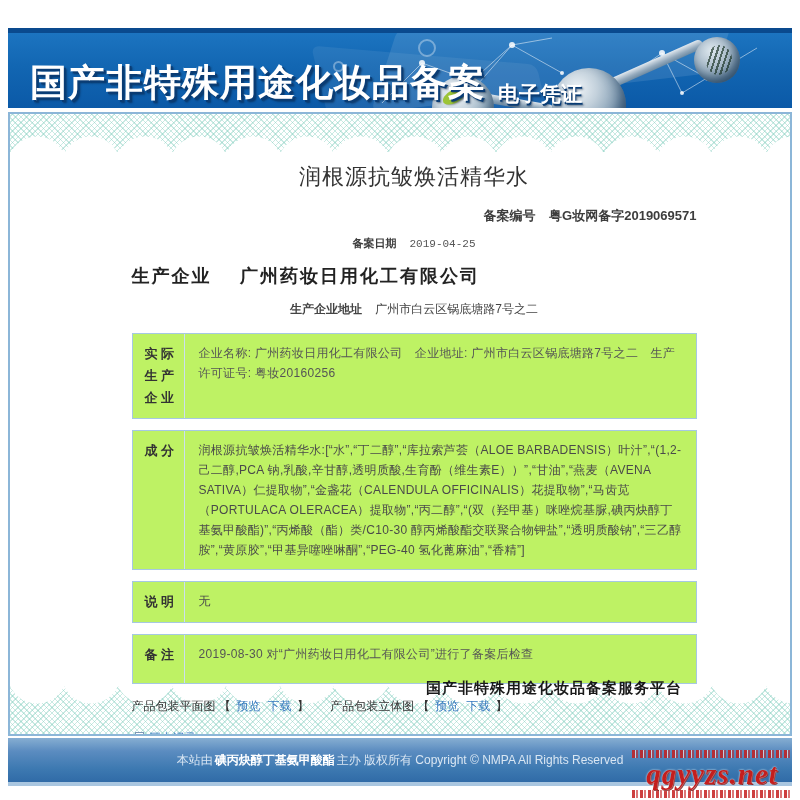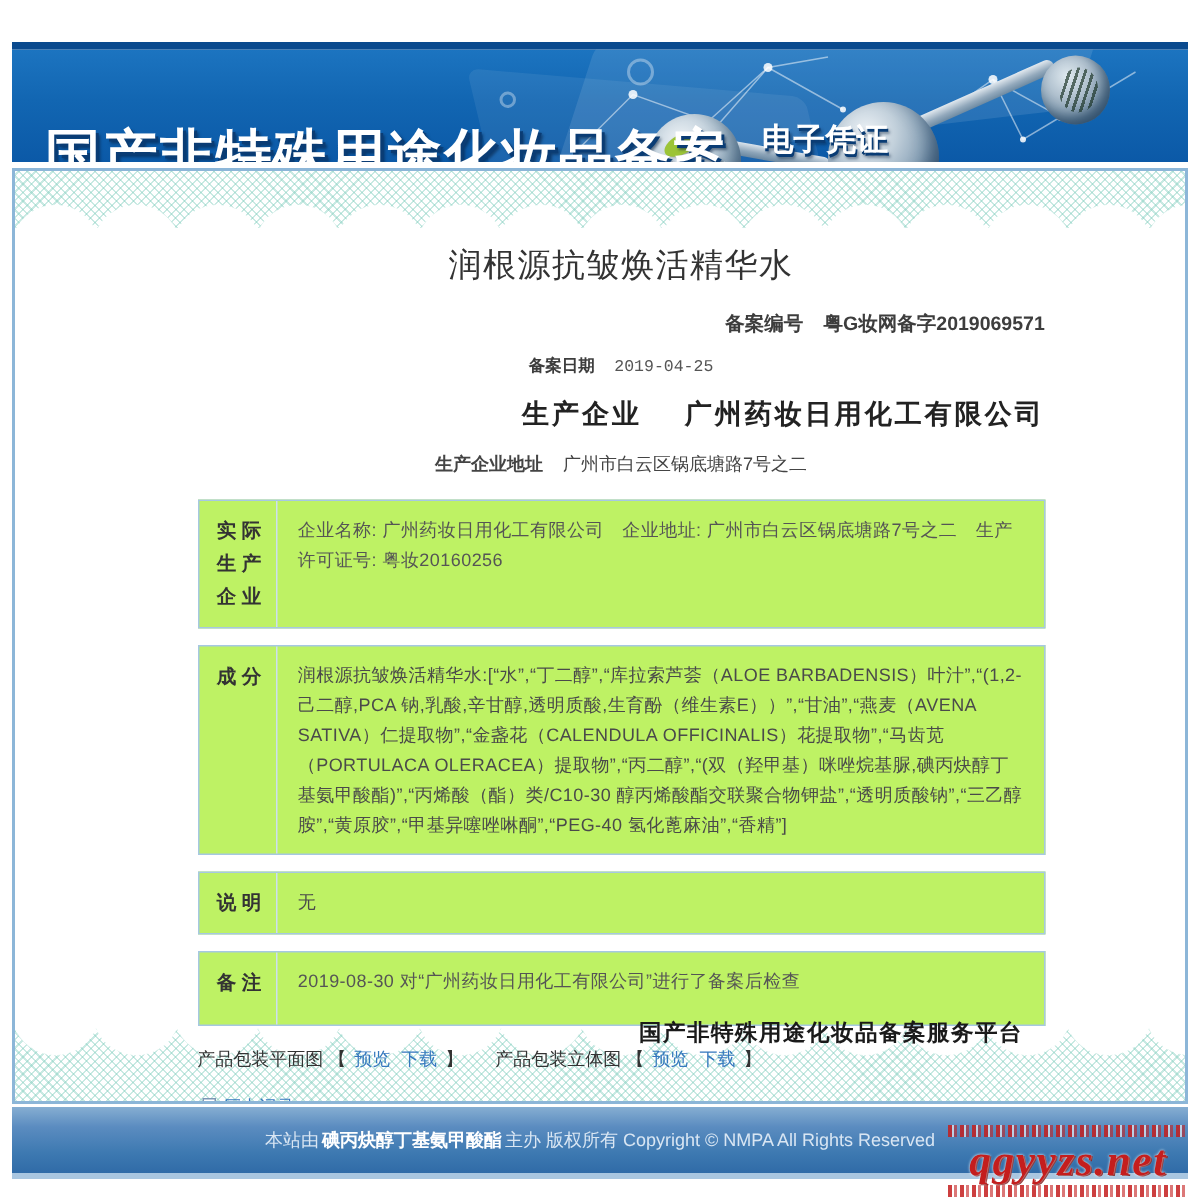--- a/index.html
+++ b/index.html
@@ -34,21 +34,21 @@
     background:repeating-linear-gradient(100deg, rgba(20,45,30,.65) 0 2px, transparent 2px 5px);
     border-radius:50%; transform:rotate(8deg); }
   .rod1 { position:absolute; width:128px; height:10px; right:84px; bottom:34px;
     background:linear-gradient(180deg,#e3eaf0,#93a9bc 60%, #6d8aa2); transform:rotate(-24deg); border-radius:5px; }
   .rod2 { position:absolute; width:96px; height:9px; right:238px; bottom:2px;
     background:linear-gradient(180deg,#dbe4ec,#8ca4b8 60%, #6a87a0); transform:rotate(10deg); border-radius:5px; }
   .bubble { position:absolute; border:2px solid rgba(255,255,255,.35); border-radius:50%; }
   .bubble1 { width:18px; height:18px; right:356px; top:6px; }
   .bubble2 { width:11px; height:11px; right:448px; top:28px; }
 
-  .banner-title-row { position:absolute; left:22px; top:0; height:100%; display:flex; align-items:flex-start; gap:22px; padding-top:46px; z-index:3; }
+  .banner-title-row { position:absolute; left:22px; top:0; height:100%; display:flex; align-items:flex-end; gap:12px; padding-top:46px; z-index:3; }
   .banner-title { font-size:37px; font-weight:bold; color:#ffffff; letter-spacing:1px;
     text-shadow:2px 2px 0 #0a3c74, 3px 3px 2px rgba(5,30,60,.55); }
   .banner-subtitle { font-size:21px; font-weight:bold; color:#ffffff;
     text-shadow:1px 2px 0 #0a3c74, 2px 3px 2px rgba(5,30,60,.5); }
 
   
   .cert { position:absolute; left:8px; top:112px; width:784px; height:624px;
     background:#ffffff; border:2px solid #8cb6d8; overflow:hidden;padding-left:28px; }
   .guilloche { position:absolute; left:0; right:0;
     background-color:#fff;
@@ -66,21 +66,21 @@
     background-size:54px 92px; background-repeat:repeat-x; }
 
   .cert-content { position:relative; width:565px; margin:0 auto; padding-top:48px; z-index:2; }
 
   .product-name { font-size:22px; font-weight:500; color:#333; text-align:center; letter-spacing:1px; margin-bottom:15px; }
   .record-no { text-align:right; font-size:13px; font-weight:bold; color:#3d3d3d; margin-bottom:11px; }
   .record-no .val { margin-left:10px; }
   .record-date { text-align:center; font-size:11px; color:#3d3d3d; margin-bottom:13px; }
   .record-date .lbl { font-weight:bold; }
   .record-date .val { margin-left:10px; font-family:"Liberation Mono", monospace; color:#555; }
-  .manufacturer-line { text-align:right; font-family:"Liberation Serif", serif; font-weight:bold;
+  .manufacturer-line { text-align:left; font-family:"Liberation Serif", serif; font-weight:bold;
     font-size:18px; color:#222; letter-spacing:2px; margin-bottom:13px; }
   .manufacturer-line .val { margin-left:22px; }
   .address-line { text-align:center; font-size:12px; color:#444; margin-bottom:15px; }
   .address-line .lbl { font-weight:bold; }
   .address-line .val { margin-left:10px; }
 
   .info-row { display:flex; border:1px solid #a6c8e2; background:#bef264; margin-bottom:11px; }
   .row-label { flex:0 0 52px; padding:9px 6px 9px 12px; font-size:13px; font-weight:bold; color:#333;
     white-space:pre-line; line-height:22px; border-right:1px solid #ccdff0; }
   .row-content { flex:1; padding:9px 14px; font-size:12px; color:#4a4a4a; line-height:20px; letter-spacing:.3px; }

